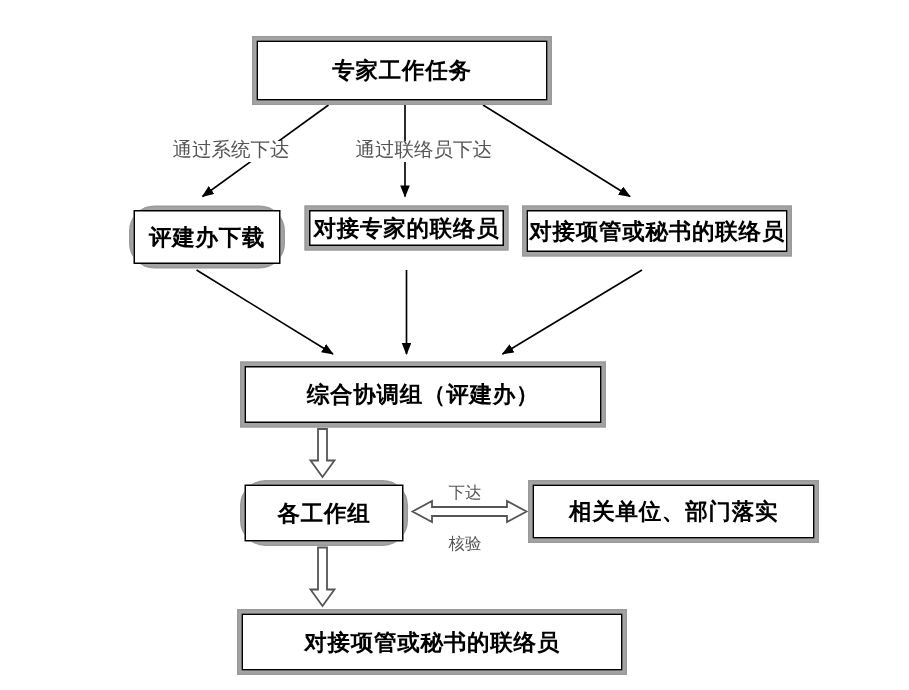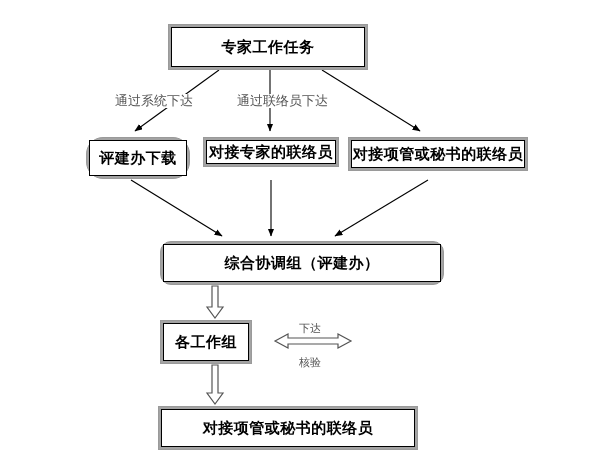--- a/index.html
+++ b/index.html
@@ -134,32 +134,37 @@
       <span class="label">对接专家的联络员</span>
     </div>
   </div>
 
   <div class="node" style="left:348px; top:137px; width:180px; height:34px;">
     <div class="inner">
       <span class="label">对接项管或秘书的联络员</span>
     </div>
   </div>
 
-  <div class="node" style="left:160px; top:241px; width:284px; height:44px;border-radius:11px;">
+  <div class="node" style="left:160px; top:241px; width:244px; height:44px;">
     <div class="inner">
       <span class="label">综合协调组（评建办）</span>
     </div>
   </div>
 
-  <div class="node" style="left:160px; top:320px; width:92px; height:44px;">
+  <div class="node" style="left:160px; top:320px; width:112px; height:44px;border-radius:17px;">
     <div class="inner">
       <span class="label">各工作组</span>
     </div>
   </div>
 
+  <div class="node" style="left:352px; top:320px; width:194px; height:42px;">
+    <div class="inner">
+      <span class="label">相关单位、部门落实</span>
+    </div>
+  </div>
 
   <div class="node" style="left:158px; top:406px; width:260px; height:44px;">
     <div class="inner">
       <span class="label">对接项管或秘书的联络员</span>
     </div>
   </div>
 
   <div class="edge-label" style="left:113px; top:94px;">通过系统下达</div>
 
   <div class="edge-label" style="left:235px; top:94px;">通过联络员下达</div>

